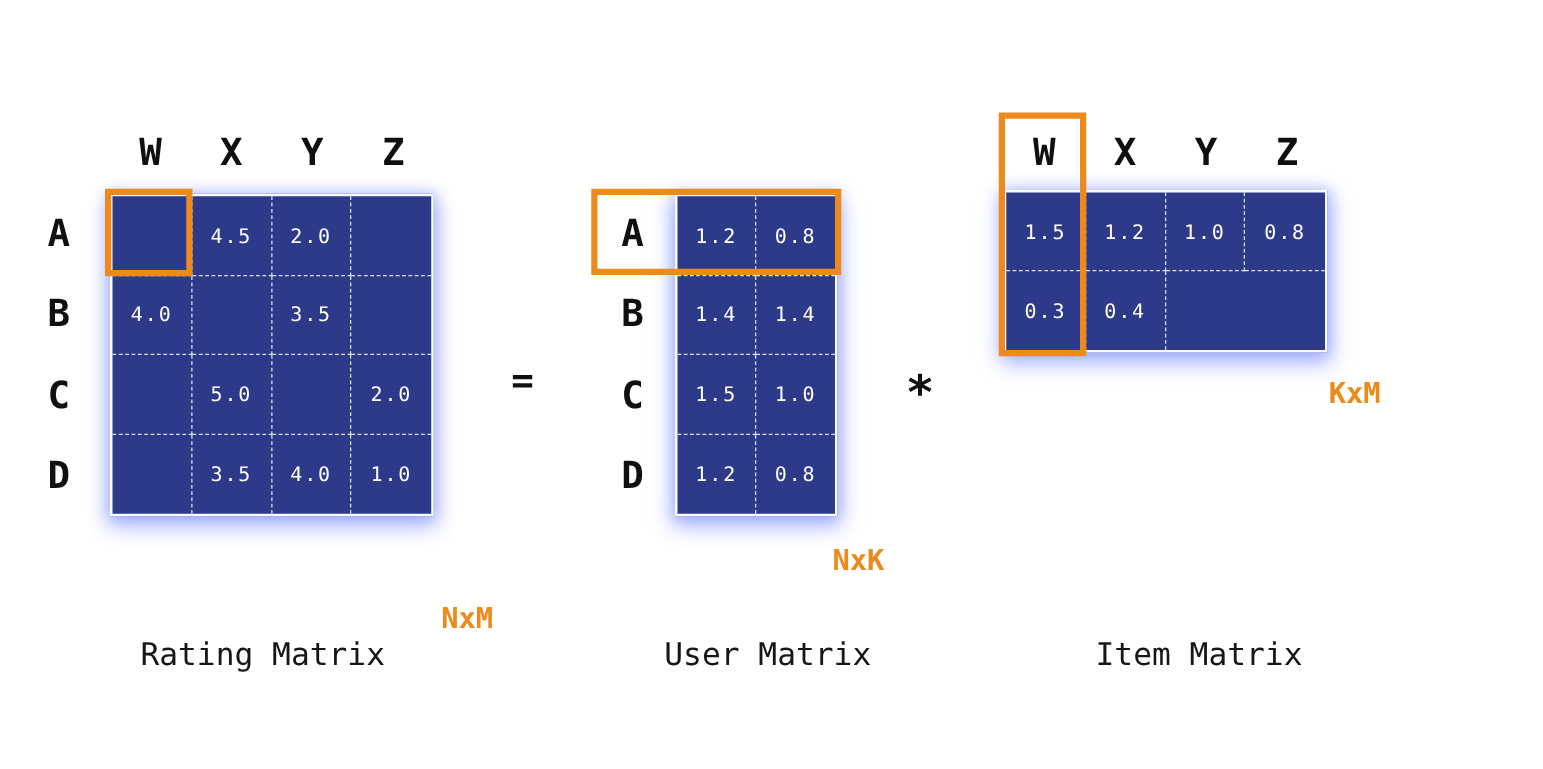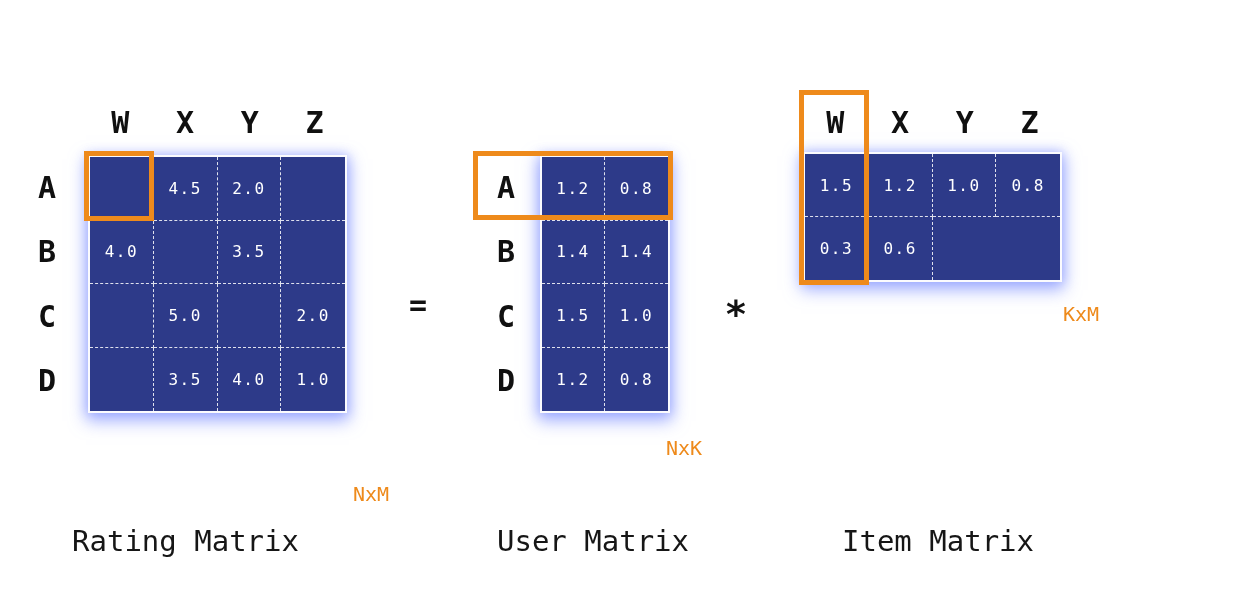--- a/index.html
+++ b/index.html
@@ -64,27 +64,27 @@
   .hl-rating{left:84px;top:151px;width:70px;height:70px;}
   .hl-user{left:473px;top:151px;width:200px;height:69px;}
   .hl-item{left:799px;top:90px;width:70px;height:195px;}
 
   
   .op{position:absolute;color:#111111;font-weight:600;text-align:center;}
   .op-equals{left:398px;top:287px;width:40px;font-size:30px;}
   .op-times{left:716px;top:292px;width:40px;font-size:38px;}
 
   
-  .dim{position:absolute;color:var(--orange);font-size:20px;font-weight:400;}
+  .dim{position:absolute;color:var(--orange);font-size:23px;font-weight:700;}
   .dim-nxm{left:353px;top:436px;margin-top:46px;}
   .dim-nxk{left:666px;top:436px;}
   .dim-kxm{left:1063px;top:302px;}
 
   
-  .title{position:absolute;top:509px;color:#161616;font-size:29px;text-align:center;margin-top:15px;}
+  .title{position:absolute;top:509px;color:#161616;font-size:25px;text-align:right;}
   .t-rating{left:63px;width:245px;}
   .t-user{left:489px;width:208px;}
   .t-item{left:834px;width:208px;}
 </style>
 </head>
 <body style="--blue:#2d3a89;--orange:#ee8a1b;">
 
 <div class="canvas">
 
   <div class="col-headers ch-rating">
@@ -148,21 +148,21 @@
     <span>X</span>
     <span>Y</span>
     <span>Z</span>
   </div>
   <div class="matrix m-item">
     <div class="cell">1.5</div>
     <div class="cell">1.2</div>
     <div class="cell">1.0</div>
     <div class="cell">0.8</div>
     <div class="cell">0.3</div>
-    <div class="cell">0.6</div>
+    <div class="cell">0.4</div>
   </div>
   <div class="hl-box hl-item"></div>
   <div class="dim dim-kxm">KxM</div>
 
   <div class="title t-rating">Rating Matrix</div>
   <div class="title t-user">User Matrix</div>
   <div class="title t-item">Item Matrix</div>
 
 </div>
 

